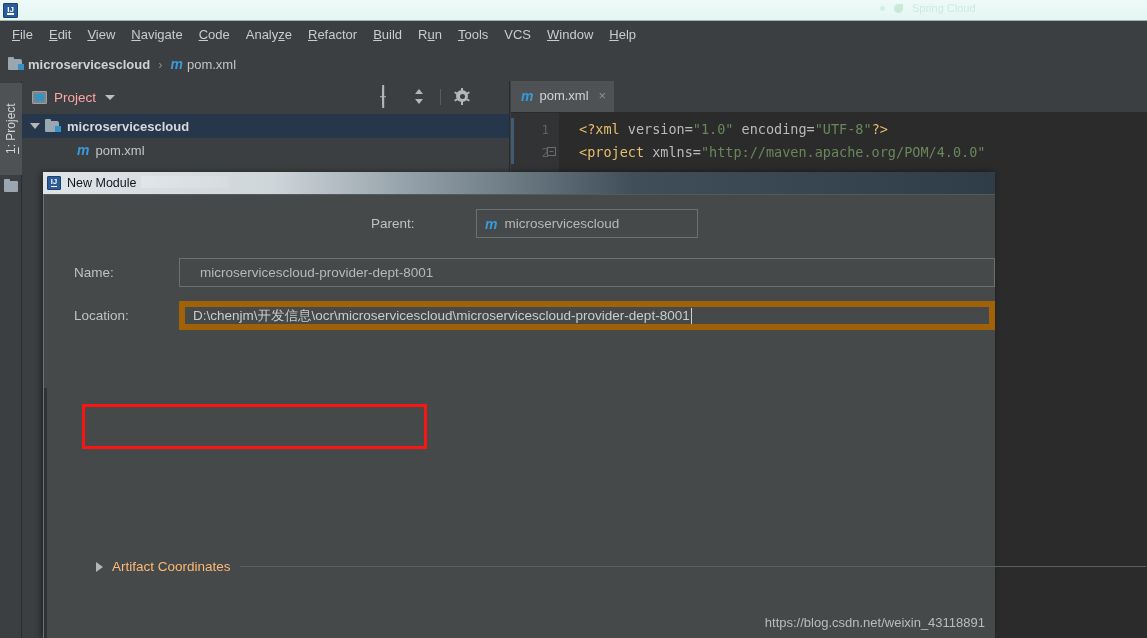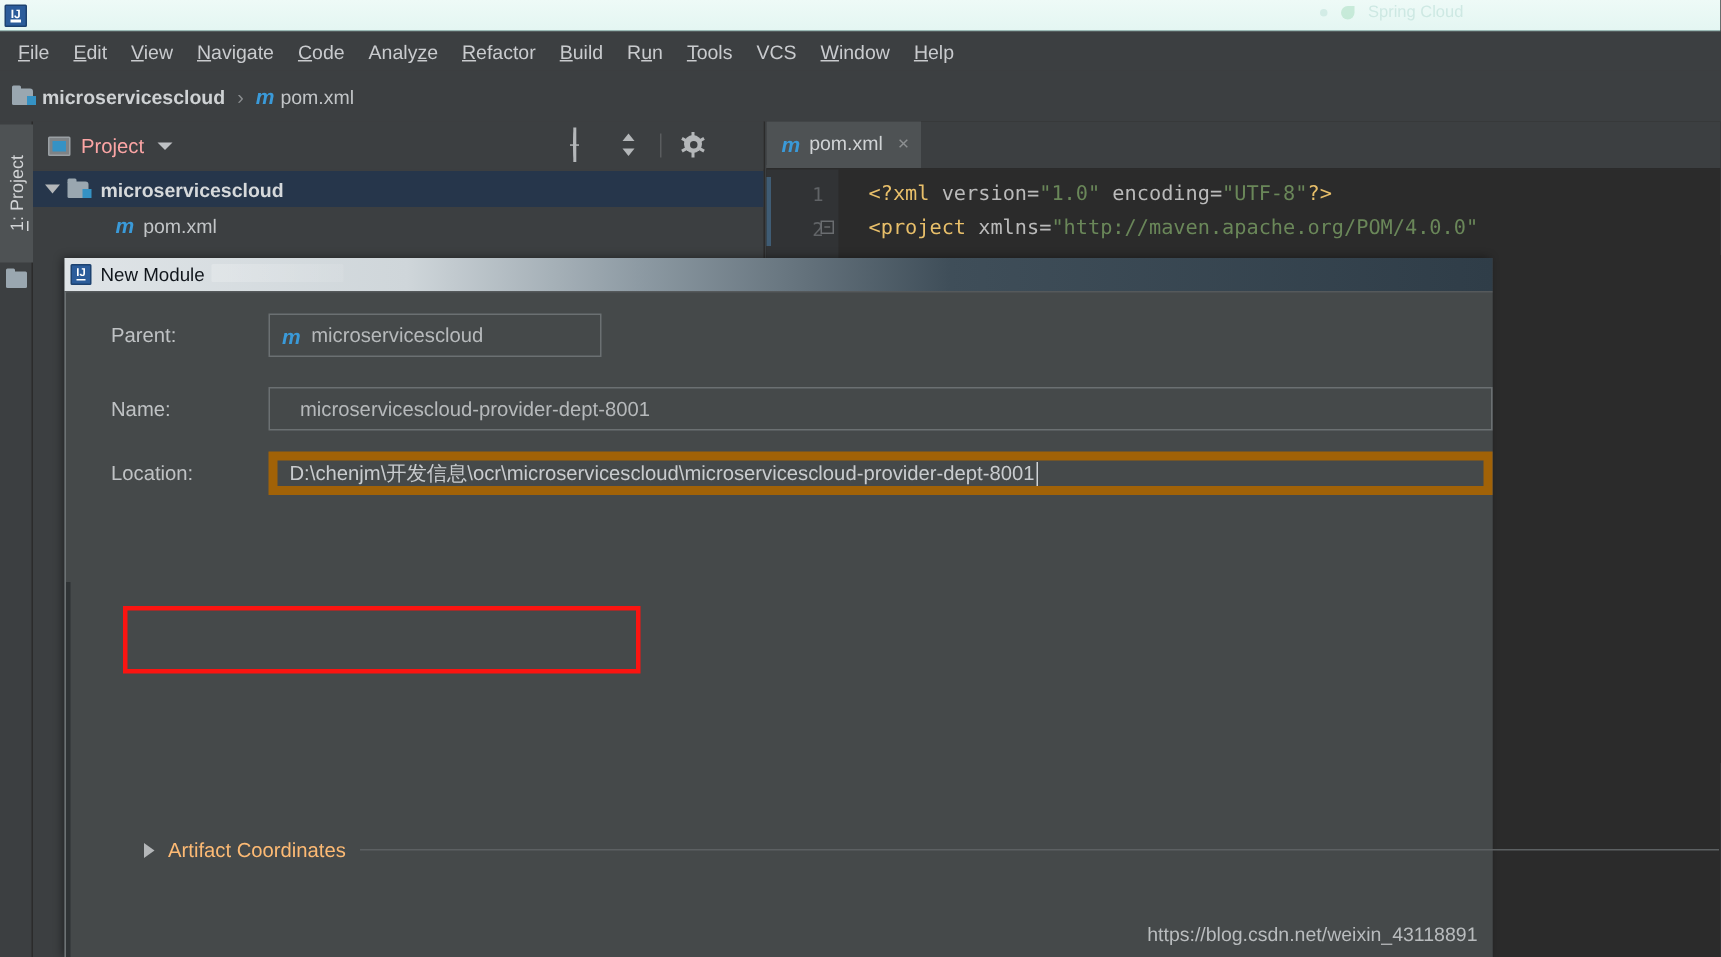--- a/index.html
+++ b/index.html
@@ -543,21 +543,21 @@
 
   <div class="dialog">
     <div class="dlg-titlebar dark">
       <span class="dlg-icon"></span>
       <span class="dlg-title">New Module</span>
       <span class="dlg-ghost"></span>
     </div>
 
     <div class="dlg-body">
 
-      <div class="frow" style="top:14px;">
+      <div class="frow" style="top:14px;justify-content:center;">
         <span class="flabel">Parent:</span>
         <span class="finput" style="width:222px;">
           <span class="icon-m m">m</span>
           <span>microservicescloud</span>
         </span>
       </div>
 
       <div class="frow" style="top:63px;">
         <span class="flabel">Name:</span>
         <span class="finput" style="width:985px;padding-left:20px;">

